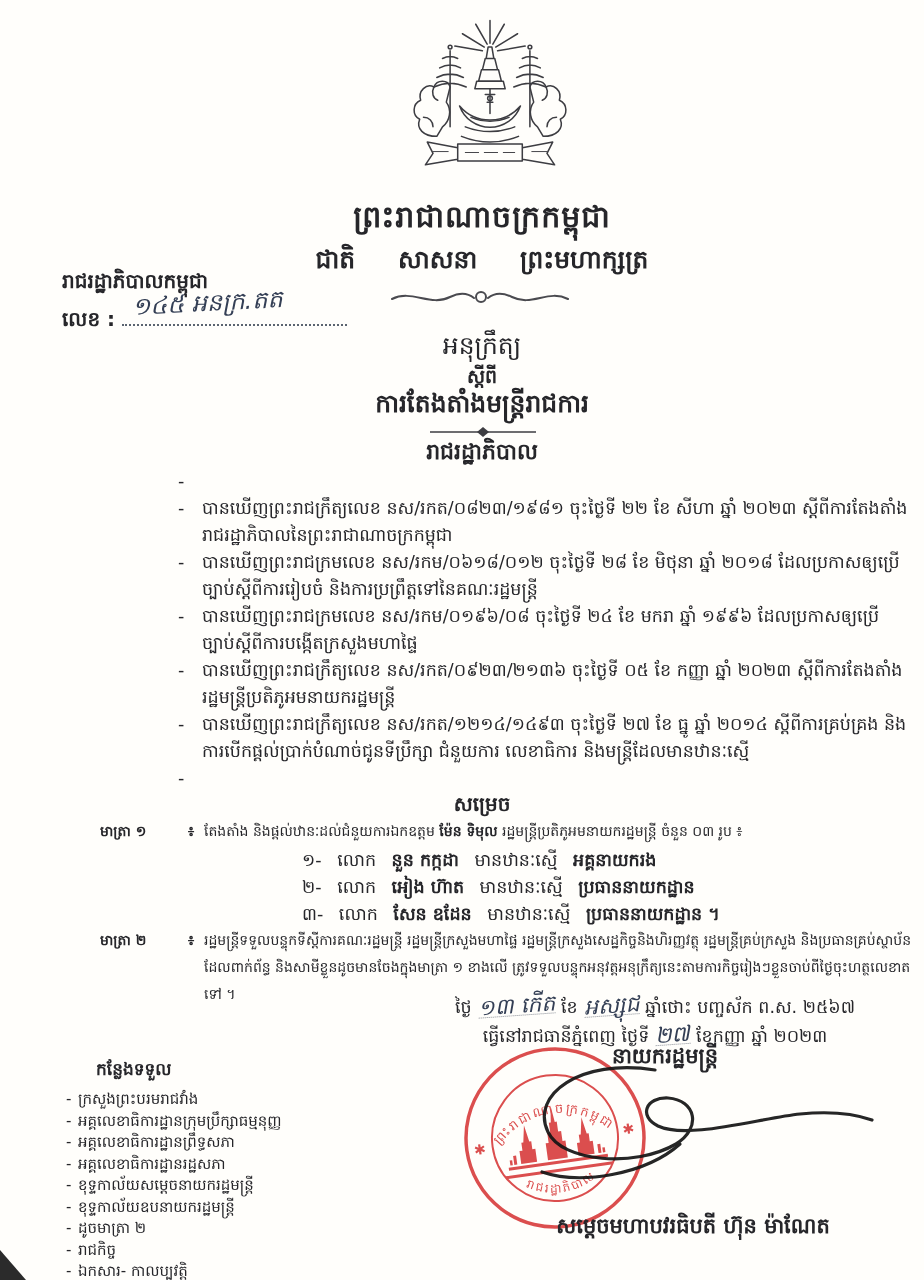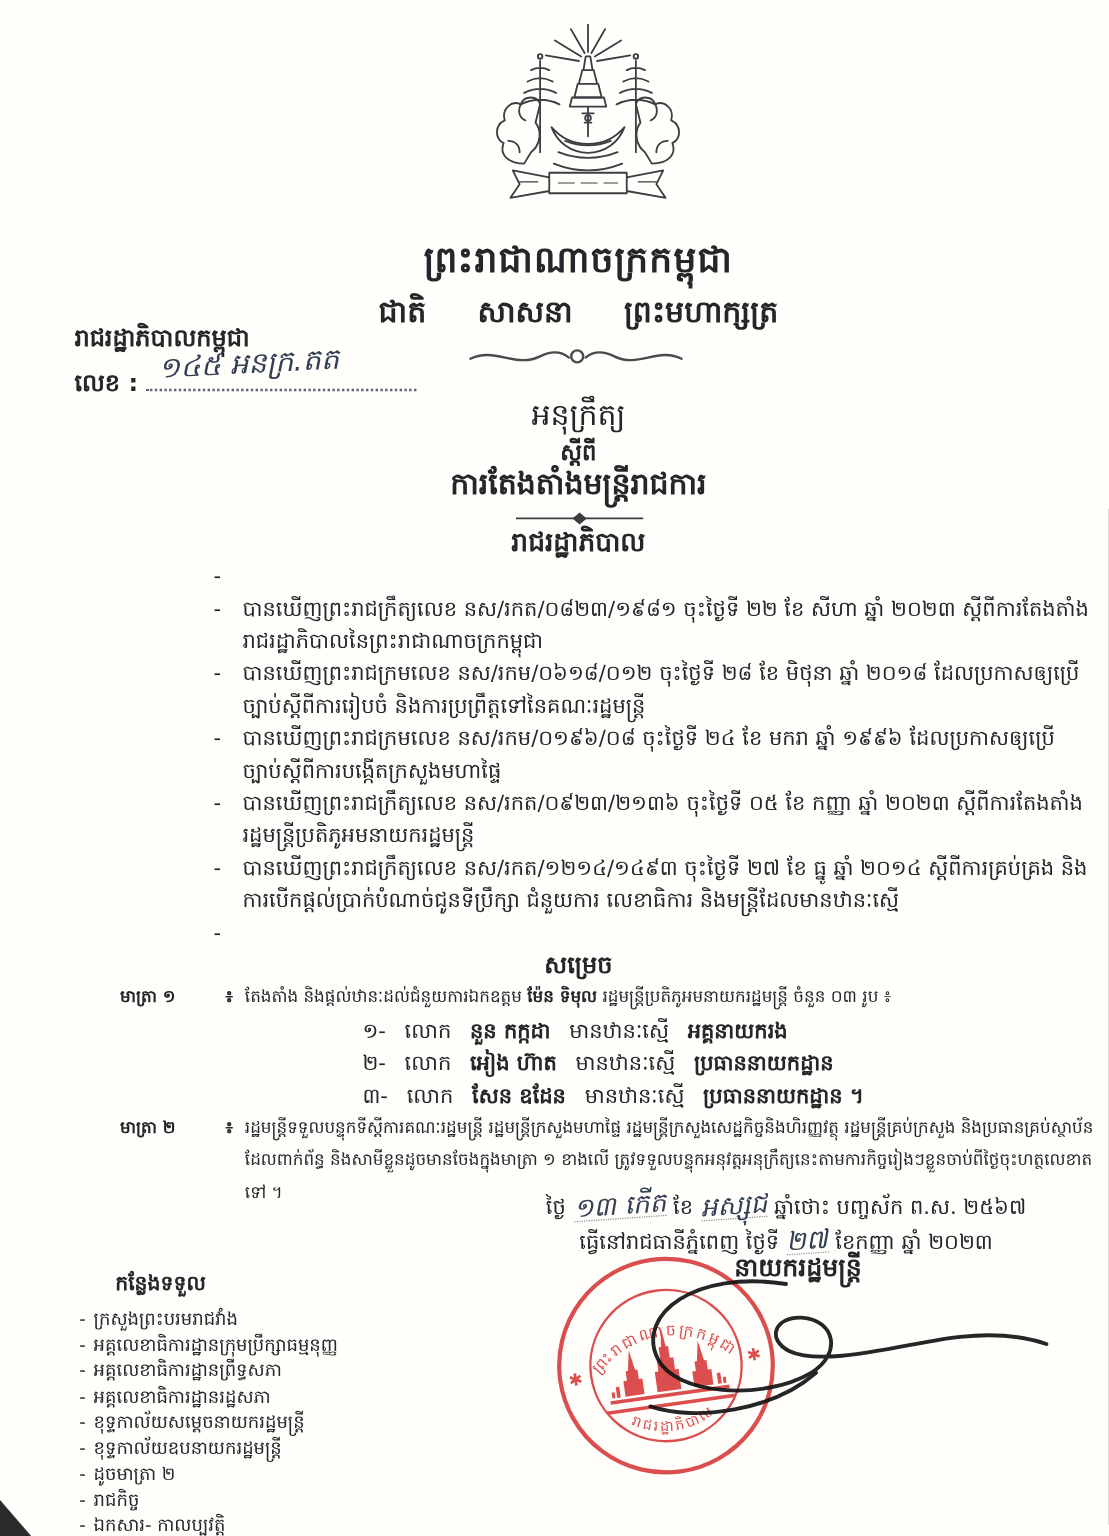--- a/index.html
+++ b/index.html
@@ -226,20 +226,21 @@
     </g>
   </svg>
 
   <svg class="abs sig" viewBox="0 0 470 160">
     <g stroke="#141414" stroke-width="3.2" fill="none" stroke-linecap="round" opacity="0.92">
       <path d="M 225 30 C 150 18, 100 55, 118 92 C 132 122, 205 128, 246 104 C 272 88, 266 60, 238 58 C 216 57, 208 76, 228 86 C 258 100, 330 78, 370 74 C 400 71, 425 74, 442 80"></path>
       <path d="M 250 104 C 215 135, 150 145, 112 132"></path>
     </g>
   </svg>
 
+  <div class="abs center signer-name">សម្តេចមហាបវរធិបតី ហ៊ុន ម៉ាណែត</div>
 
   <div class="abs recipients">
     <div class="rec-head">កន្លែងទទួល</div>
     <div class="rec-item">
       <span class="dash">-</span>
       <span>ក្រសួងព្រះបរមរាជវាំង</span>
       </div>
     <div class="rec-item">
       <span class="dash">-</span>
       <span>អគ្គលេខាធិការដ្ឋានក្រុមប្រឹក្សាធម្មនុញ្ញ</span>

